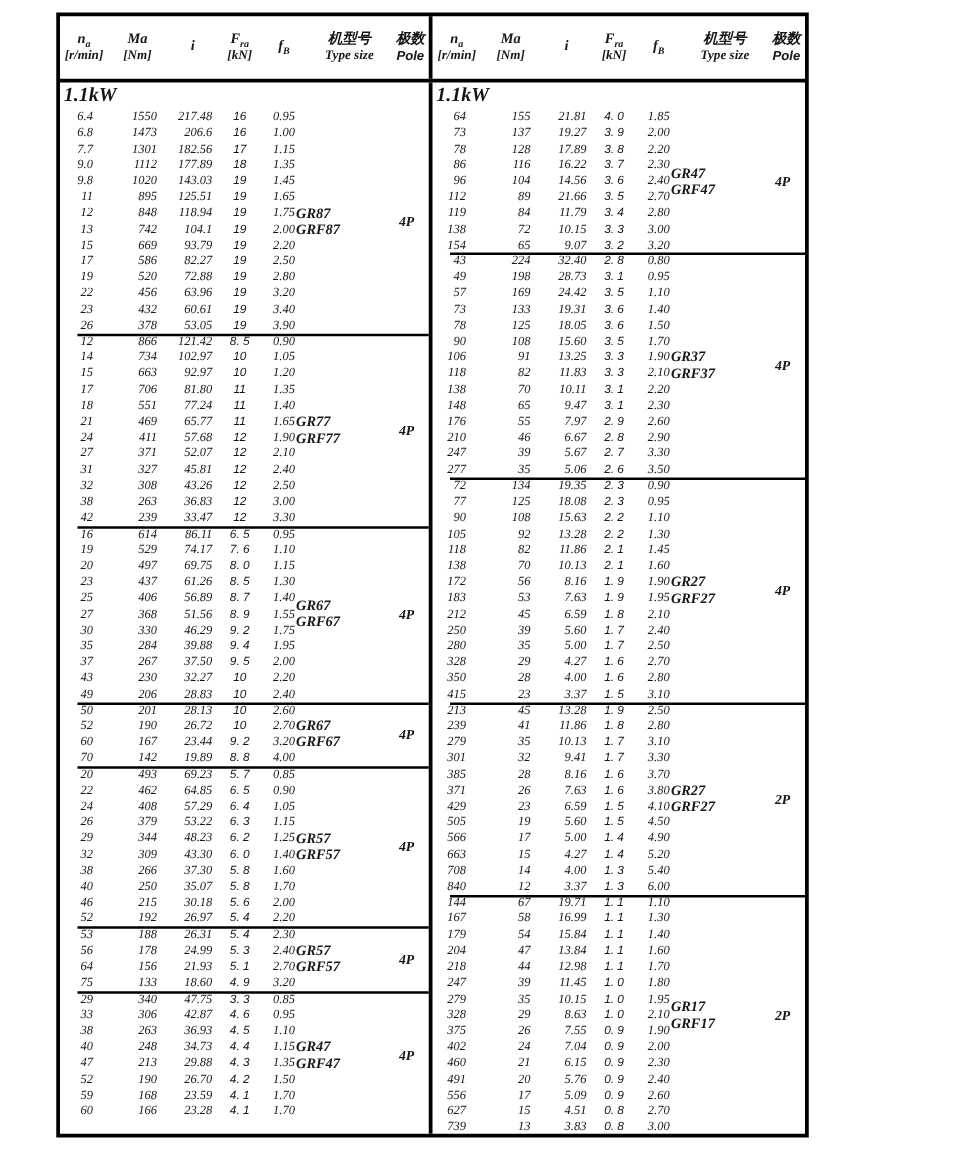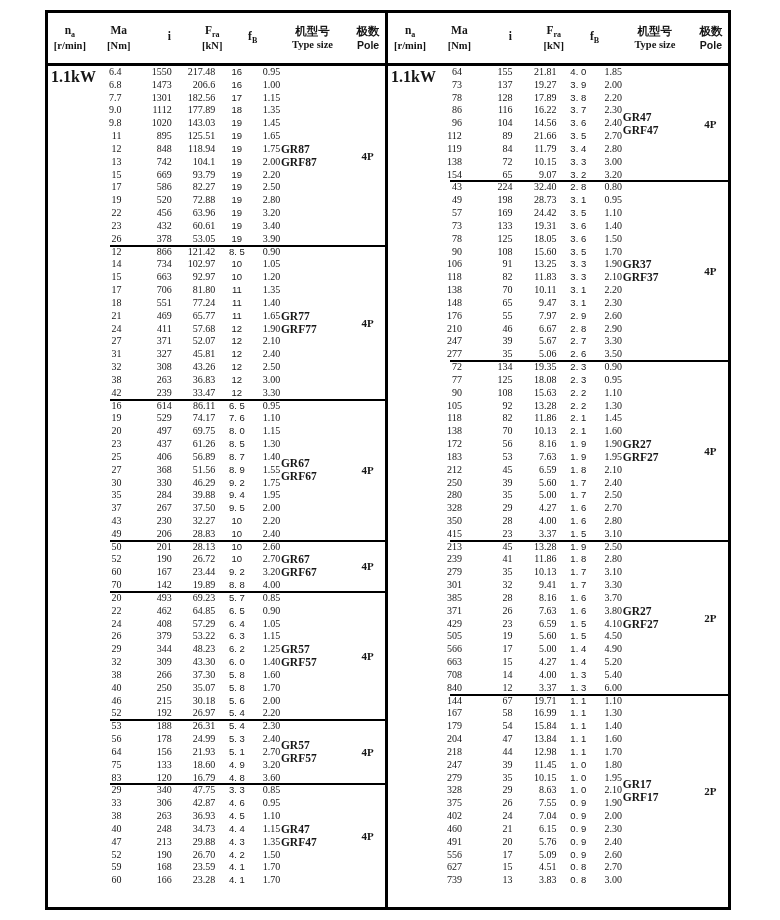--- a/index.html
+++ b/index.html
@@ -1,30 +1,30 @@
 <!DOCTYPE html>
 <html><head>
 <meta charset="utf-8">
 <style>
   html,body{margin:0;padding:0;background:#ffffff;}
   .sheet{position:relative;width:780px;height:920px;background:#fff;overflow:hidden;
          font-family:"Liberation Serif", serif;color:#161616;}
-  .gtable{position:absolute;left:45px;top:10px;width:686px;height:900px;
-          border:3px solid #000;box-sizing:border-box;display:flex;flex-direction:column;background:#fff;}
+  .gtable{position:absolute;left:45px;top:10px;width:602px;height:900px;
+          border:3px solid #000;box-sizing:border-box;display:flex;flex-direction:column;background:#fff;font-style:italic;}
   .hdr{display:flex;border-bottom:3px solid #000;height:50px;flex:0 0 auto;}
   .hdr-half{width:50%;box-sizing:border-box;display:grid;
             grid-template-columns:13% 16% 14% 11.5% 12.5% 23% 10%;align-items:center;}
   .hdr-half.lft{border-right:3px solid #000;}
   .hcell{text-align:center;line-height:1.15;}
   .hmain{font-weight:bold;font-size:11.5px;}
   .hmain sub{font-size:8px;}
   .hunit{font-weight:bold;font-size:10.5px;}
   .hunit.sansu{font-family:"Liberation Sans", sans-serif;font-size:10.5px;}
   .body{flex:1;display:flex;min-height:0;}
-  .half{width:50%;box-sizing:border-box;display:flex;flex-direction:row;position:relative;justify-content:space-between;}
+  .half{width:50%;box-sizing:border-box;display:flex;flex-direction:column;position:relative;justify-content:space-between;}
   .half.lft{border-right:3px solid #000;}
   .kw{flex:0 0 22px;font-weight:bold;font-size:16px;line-height:22px;padding-left:3px;}
   .groups{flex:1;display:flex;flex-direction:column;}
   .group{position:relative;display:flex;flex-direction:column;flex:0 0 auto;}
   .group.sep::before{content:"";position:absolute;left:14px;right:0;top:-1px;border-top:2px solid #000;}
   .row{display:grid;grid-template-columns:13% 16% 14% 11.5% 12.5%;height:12.83px;
        line-height:12.83px;font-size:10px;}
   .cell{white-space:pre;overflow:visible;}
   .c0{text-align:right;padding-right:12px;}
   .c1{text-align:right;padding-right:8px;}
@@ -523,27 +523,20 @@
                 <div class="cell c3">5. 1</div>
                 <div class="cell c4">2.70</div>
               </div>
               <div class="row">
                 <div class="cell c0">75</div>
                 <div class="cell c1">133</div>
                 <div class="cell c2">18.60</div>
                 <div class="cell c3">4. 9</div>
                 <div class="cell c4">3.20</div>
               </div>
-              <div class="row">
-                <div class="cell c0">83</div>
-                <div class="cell c1">120</div>
-                <div class="cell c2">16.79</div>
-                <div class="cell c3">4. 8</div>
-                <div class="cell c4">3.60</div>
-              </div>
               <div class="gtype">
                 <div>GR57</div>
                 <div>GRF57</div>
               </div>
               <div class="gpole">4P</div>
             </div>
             <div class="group sep">
               <div class="row">
                 <div class="cell c0">29</div>
                 <div class="cell c1">340</div>

